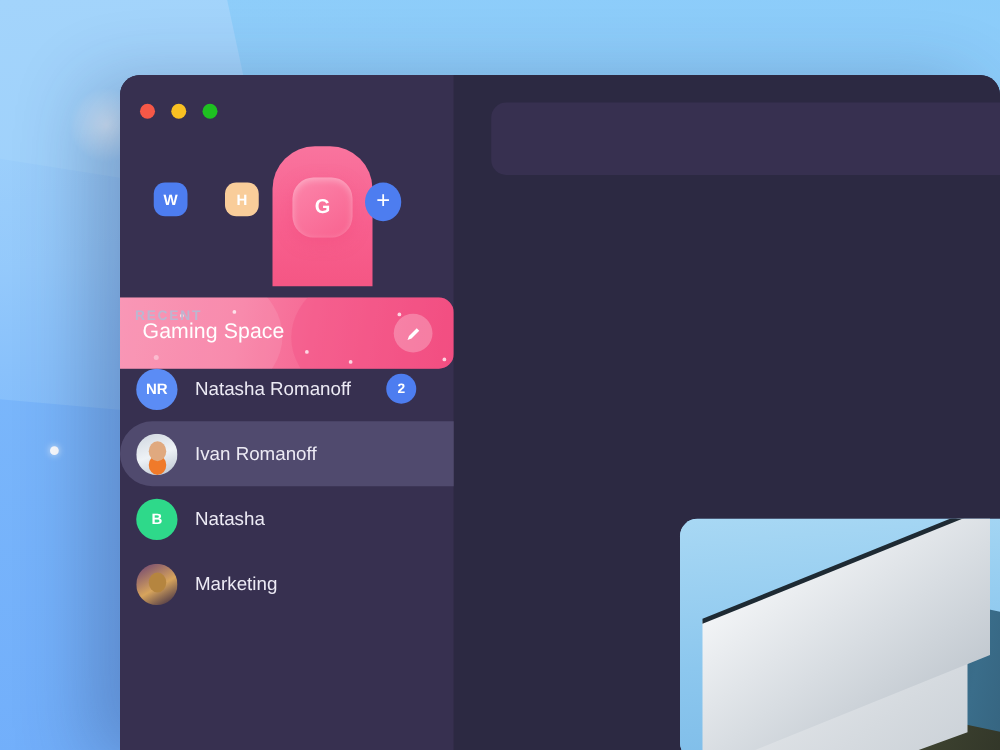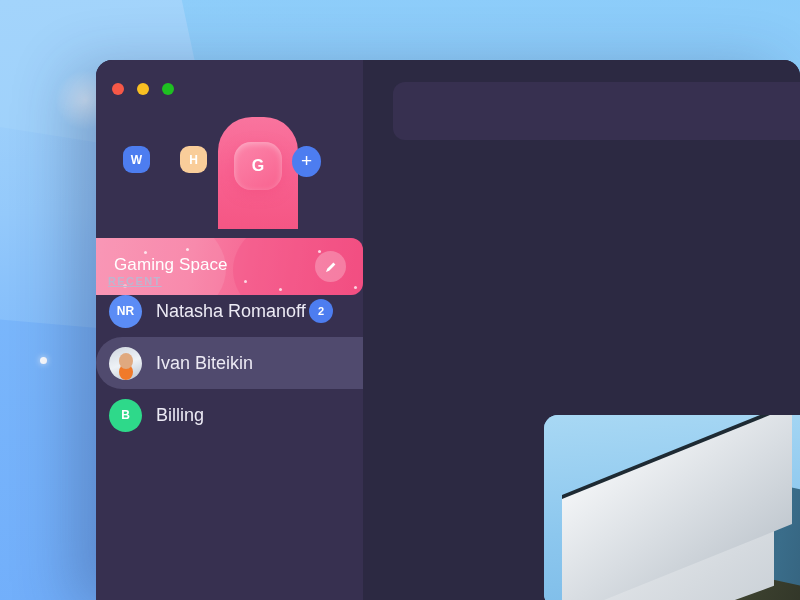--- a/index.html
+++ b/index.html
@@ -65,30 +65,30 @@
     border-radius:50%;background:rgba(243,70,125,.30);}
   .space-pill .swirl2{position:absolute;left:-70px;top:-34px;width:200px;height:130px;
     border-radius:50%;background:rgba(255,255,255,.10);}
   .space-name{position:absolute;left:18px;top:17px;color:#fff;font-size:17px;font-weight:400;
     letter-spacing:.1px;text-align:right;}
   .edit-btn{position:absolute;right:17px;top:13px;width:31px;height:31px;border-radius:50%;
     background:rgba(255,255,255,.26);display:flex;align-items:center;justify-content:center;}
   .sp-dot{position:absolute;border-radius:50%;background:rgba(255,255,255,.75);}
 
   
-  .recent-label{position:absolute;left:12px;top:215px;color:#bcb6d0;font-size:11px;
-    font-weight:700;letter-spacing:1.4px;text-decoration:underline;}
+  .recent-label{position:absolute;left:12px;top:187px;color:#bcb6d0;font-size:11px;
+    font-weight:700;letter-spacing:1.4px;}
   .list{position:absolute;left:0;top:225px;width:285px;}
   .row{position:relative;height:52px;display:flex;align-items:center;padding-left:13px;}
   .row.active{background:#504a6e;border-radius:26px 0 0 26px;width:268px;}
   .av{width:33px;height:33px;border-radius:50%;flex:0 0 33px;overflow:hidden;position:relative;
     display:flex;align-items:center;justify-content:center;color:#fff;font-size:12px;font-weight:700;}
   .av.nr{background:#5b8cf5;}
   .av.bl{background:#2ed98a;}
-  .row-name{margin-left:14px;color:#eceaf4;font-size:18px;font-weight:500;white-space:nowrap;}
+  .row-name{margin-left:14px;color:#eceaf4;font-size:15px;font-weight:500;white-space:nowrap;}
   .badge{position:absolute;left:213px;width:24px;height:24px;border-radius:50%;
     background:#4d7df0;color:#fff;font-size:11px;font-weight:600;
     display:flex;align-items:center;justify-content:center;}
 
   
   .ph{position:absolute;inset:0;}
   .ph.loki{background:linear-gradient(160deg,#2f4a3a 0%,#5c7f57 45%,#233122 100%);}
   .ph.loki:after{content:"";position:absolute;left:9px;top:8px;width:15px;height:17px;border-radius:50%;
     background:#d9a77e;box-shadow:0 10px 0 -1px #c9d7dd;}
   .ph.ivan{background:linear-gradient(160deg,#cfd6df 0%,#eef2f6 50%,#b9c3cf 100%);}
@@ -184,29 +184,35 @@
           <div class="av nr">NR</div>
           <div class="row-name">Natasha Romanoff</div>
           <div class="badge">2</div>
         </div>
 
 
         <div class="row active">
           <div class="av">
               <div class="ph ivan"></div>
             </div>
-          <div class="row-name">Ivan Biteikin</div>
+          <div class="row-name">Ivan Romanoff</div>
         </div>
 
 
         <div class="row">
           <div class="av bl">B</div>
-          <div class="row-name">Billing</div>
-        </div>
-
+          <div class="row-name">Natasha</div>
+        </div>
+
+        <div class="row">
+          <div class="av">
+              <div class="ph mkt"></div>
+            </div>
+          <div class="row-name">Marketing</div>
+        </div>
 
       </div>
     </div>
 
     <div class="main">
 
       <div class="topbar">
         
       </div>
 

